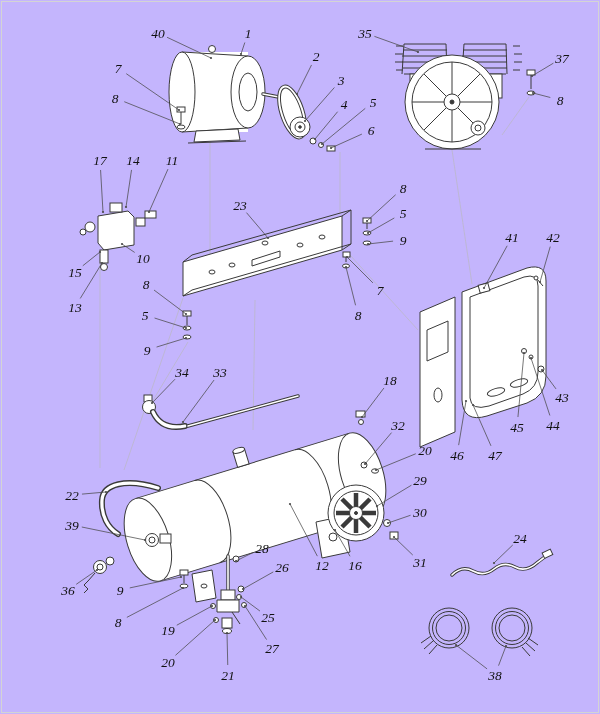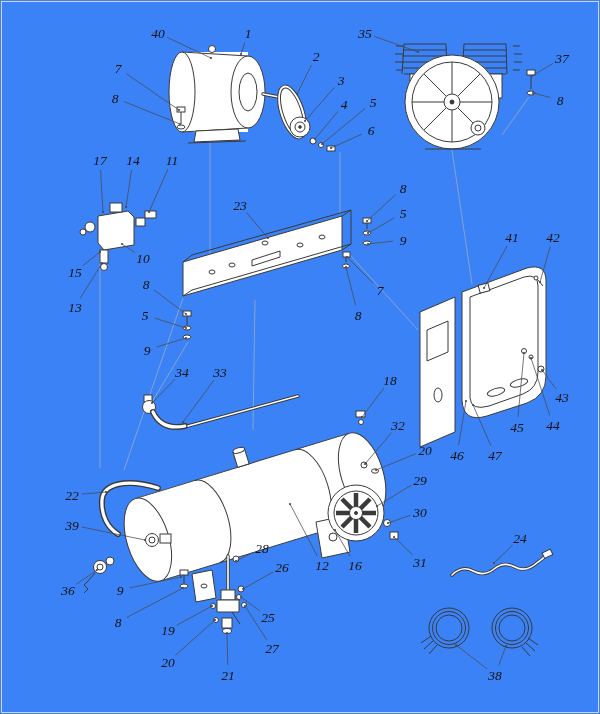--- a/index.html
+++ b/index.html
@@ -1,17 +1,17 @@
 <!DOCTYPE html>
 <html style="--line: #3a3a3a; --leader: #4a4a4a;"><head>
 <meta charset="utf-8">
 <style>
   html,body { margin:0; padding:0; background:#fff; }
   #stage {
-    position:relative; width:600px; height:714px; background:#3b82f6;
+    position:relative; width:600px; height:714px; background:#c4b5fd;
     font-family:"Liberation Serif","DejaVu Serif",serif;
     overflow:hidden;
   }
   svg { display:block; }
   .s  { stroke:var(--line,#3a3a3a); stroke-width:1; fill:none; }
   .sw { stroke:var(--line,#3a3a3a); stroke-width:1; fill:#fff; }
   .sd { stroke:var(--line,#3a3a3a); stroke-width:1; fill:var(--line,#3a3a3a); }
   .thin { stroke:#b8b8b8; stroke-width:0.6; fill:none; }
   .leader { stroke:var(--leader,#555); stroke-width:0.75; fill:none; }
   .dot { fill:var(--leader,#555); stroke:none; }

